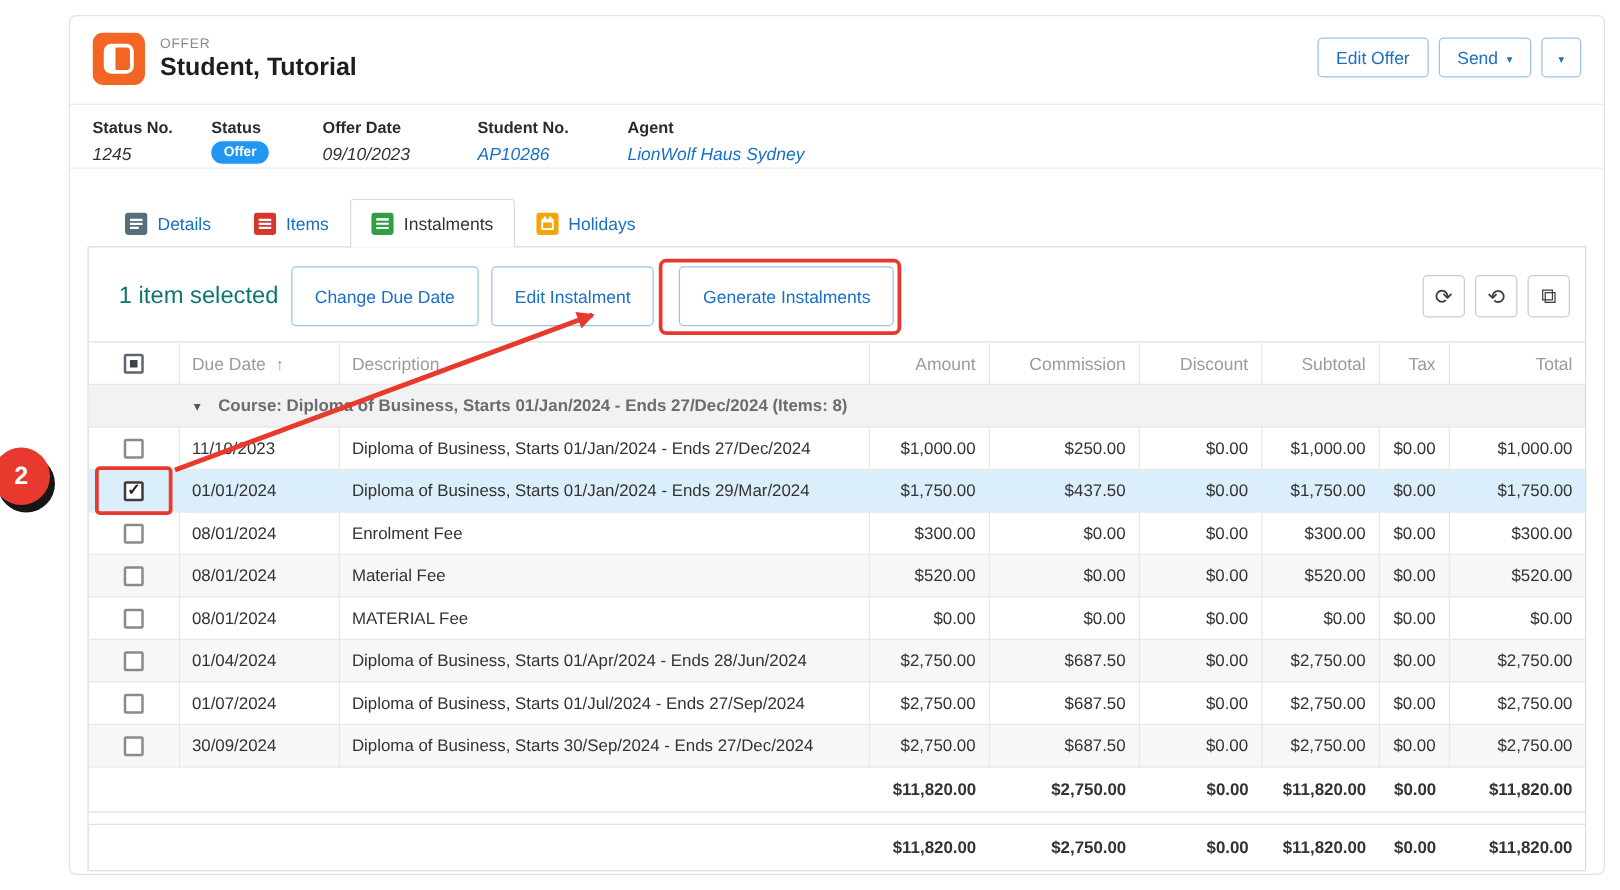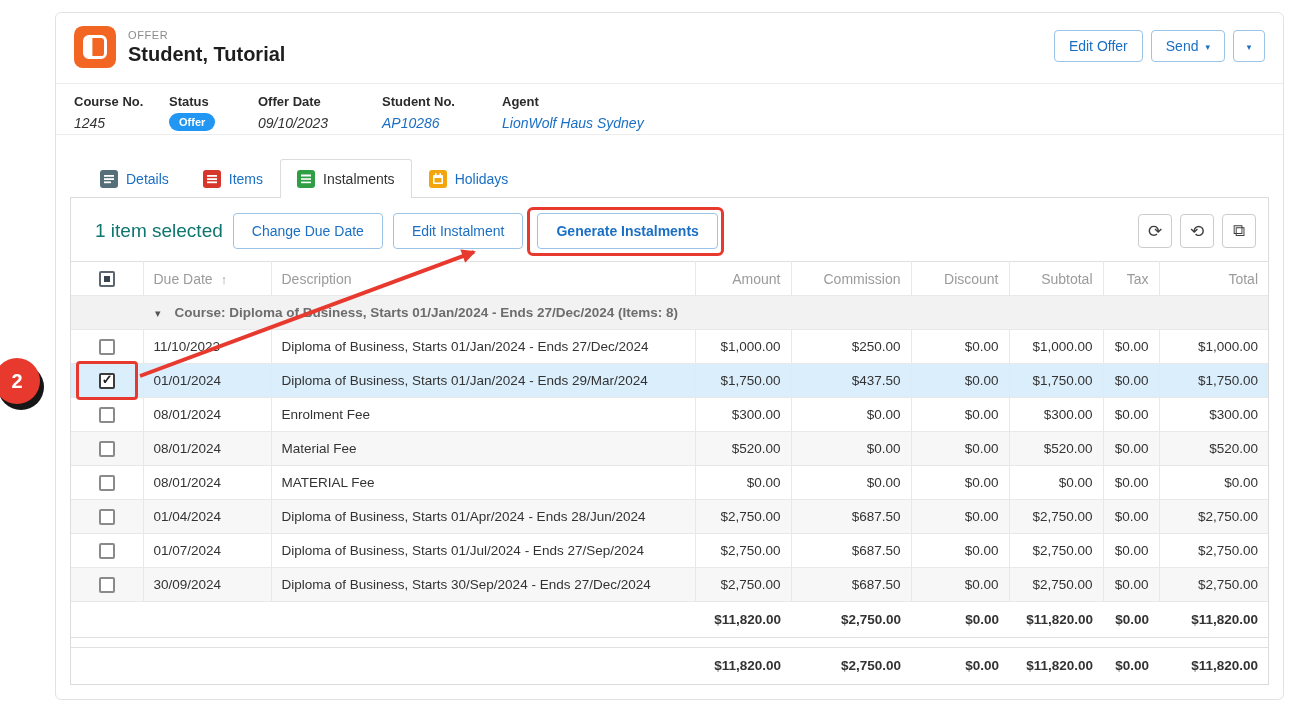--- a/index.html
+++ b/index.html
@@ -62,30 +62,30 @@
     background:#fff; border-color:#dcdcdc; border-radius:3px 3px 0 0;
     color:#333; margin-bottom:-1px; height:39px;
   }
   .tab-icon { width:18px; height:18px; flex:0 0 auto; }
 
   
   .panel { margin:0 14px 14px; border:1px solid #dcdcdc; background:#fff; position:relative; }
 
   .toolbar { display:flex; align-items:center; padding:15px 12px 12px 8px; }
   .selection-text { font-size:19px; color:#0f766e; margin-left:16px; white-space:nowrap; }
-  .toolbar .btn { height:36px; margin-left:10px; padding:0 18px; }
+  .toolbar .btn { height:48px; margin-left:10px; padding:0 18px; }
   .toolbar-spacer { flex:1; }
   .icon-btn {
     width:34px; height:34px; border:1px solid #cccccc; background:#fff;
     border-radius:4px; margin-left:8px; font-size:17px; color:#3d3d3d;
     display:inline-flex; align-items:center; justify-content:center; cursor:pointer;
   }
 
   .gen-wrap { position:relative; display:inline-block; margin-left:10px; }
-  .gen-wrap .btn { margin-left:4px;font-weight:bold; }
+  .gen-wrap .btn { margin-left:10px; }
   .ann-box-btn {
     position:absolute; left:-6px; right:-6px; top:-6px; bottom:-7px;
     border:3px solid #e8392f; border-radius:6px; pointer-events:none;
   }
 
   
   table { width:100%; border-collapse:collapse; table-layout:fixed; border-top:1px solid #e0e0e0; }
   th { font-weight:normal; color:#9b9b9b; font-size:14px; text-align:left; }
   th, td {
     padding:0 10px; height:34px; box-sizing:border-box;
@@ -173,21 +173,21 @@
           <span class="caret">▾</span>
         </button>
       <button class="btn btn-caret">
           <span class="caret">▾</span>
         </button>
     </div>
   </div>
 
   <div class="info-row">
     <div class="info-field if-0">
-      <div class="info-label">Course No.</div>
+      <div class="info-label">Status No.</div>
       <div class="info-value">1245</div>
     </div>
     <div class="info-field if-1">
       <div class="info-label">Status</div>
       <div class="badge">Offer</div>
     </div>
     <div class="info-field if-2">
       <div class="info-label">Offer Date</div>
       <div class="info-value">09/10/2023</div>
     </div>

